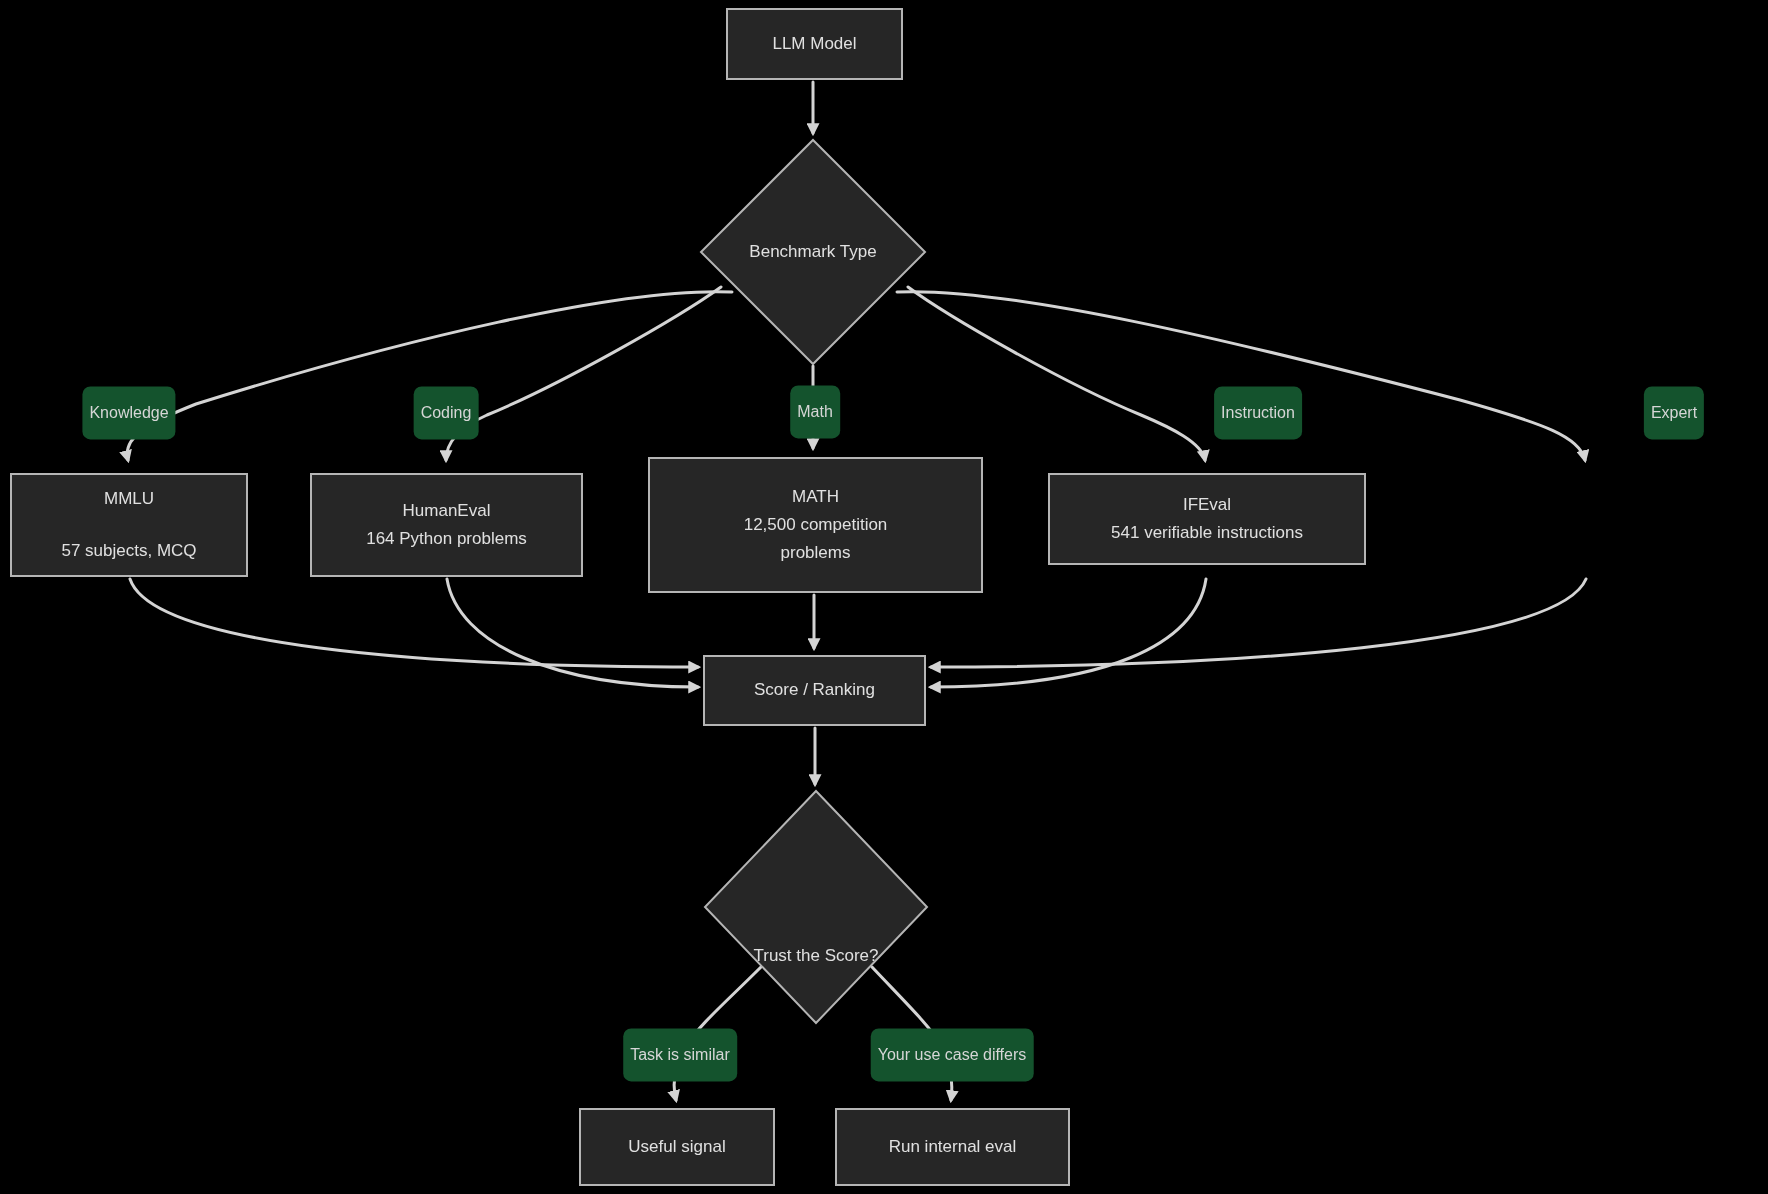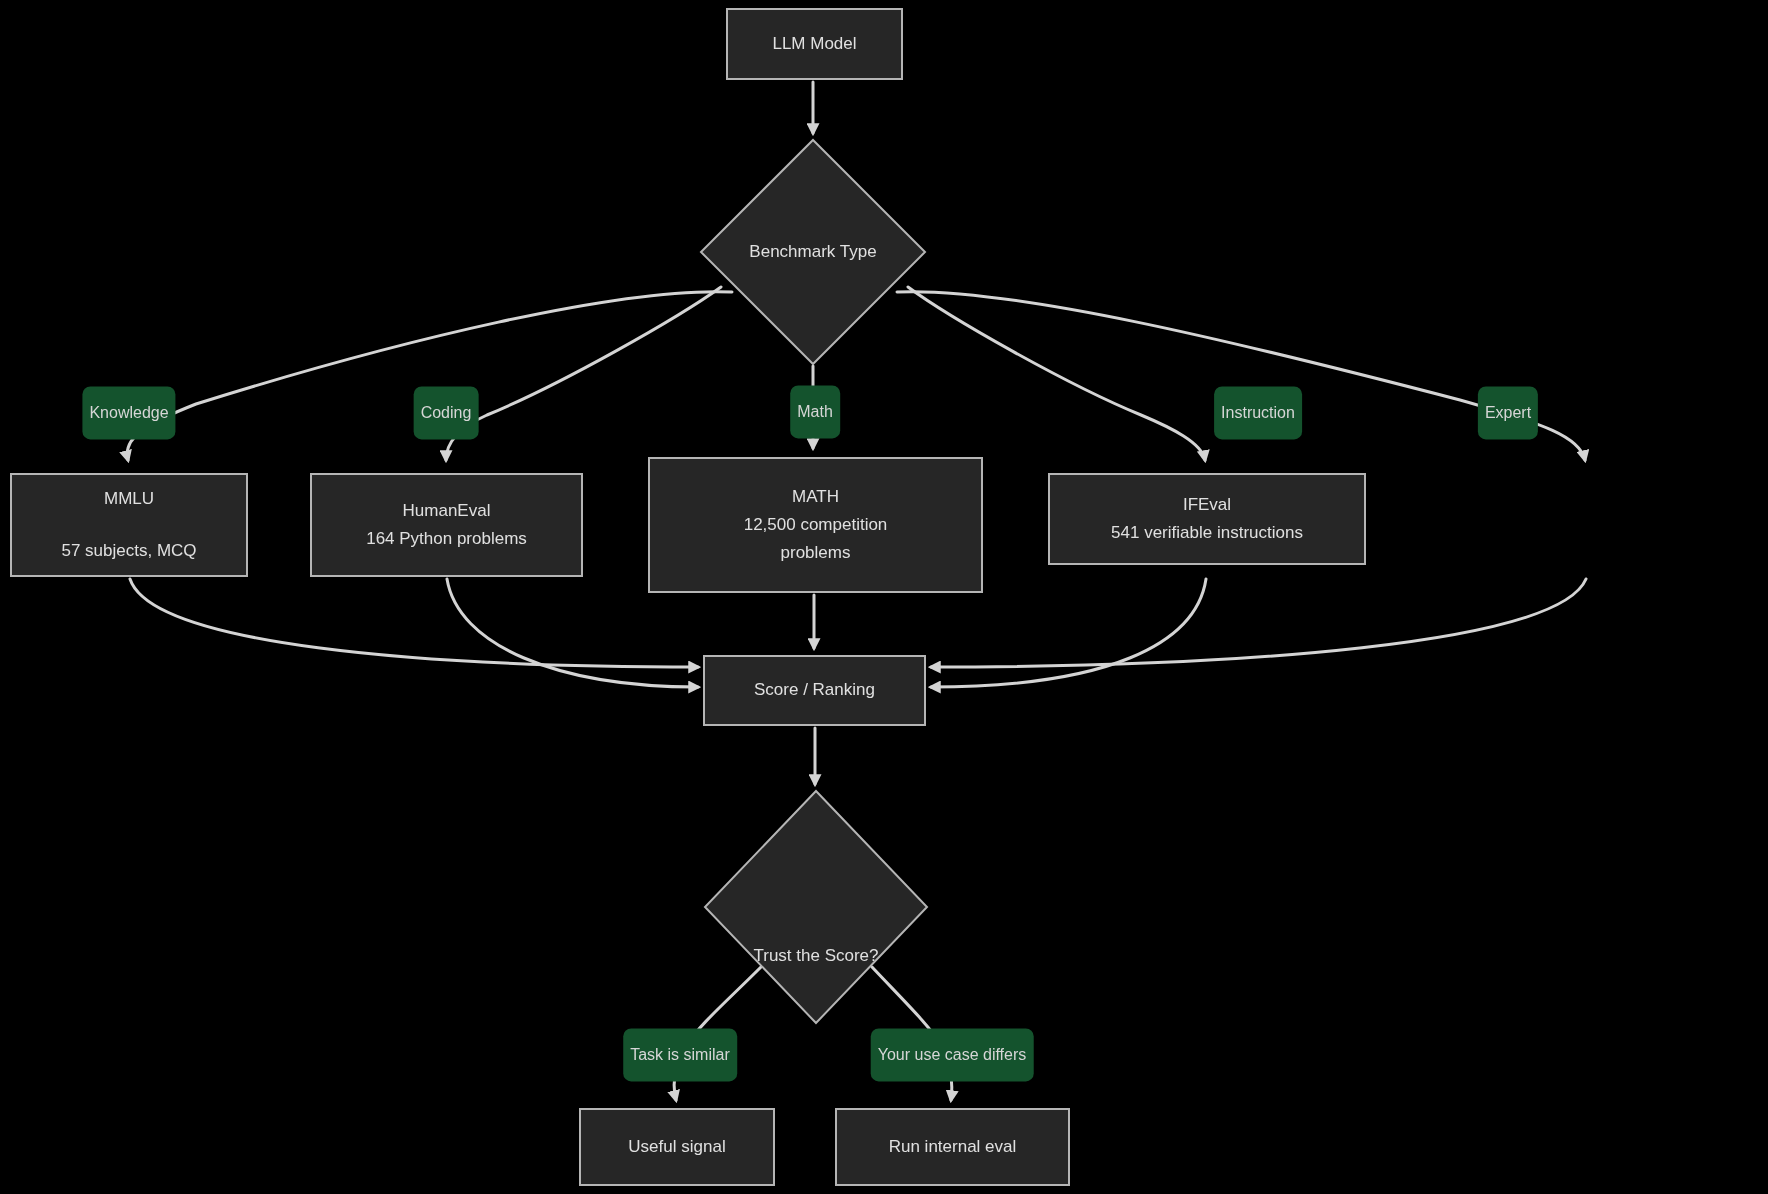--- a/index.html
+++ b/index.html
@@ -136,17 +136,17 @@
     <span>Run internal eval</span>
   </div>
 
   <div class="diamond-label" style="left:813px; top:252px;">Benchmark Type</div>
   <div class="diamond-label" style="left:816px; top:956px;">Trust the Score?</div>
 
   <div class="edge-label" style="left:129px; top:413px;">Knowledge</div>
   <div class="edge-label" style="left:446px; top:413px;">Coding</div>
   <div class="edge-label" style="left:815px; top:412px;">Math</div>
   <div class="edge-label" style="left:1258px; top:413px;">Instruction</div>
-  <div class="edge-label" style="left:1508px; top:413px;">Expert</div>
+  <div class="edge-label" style="left:1674px; top:413px;">Expert</div>
   <div class="edge-label" style="left:680px; top:1055px;">Task is similar</div>
   <div class="edge-label" style="left:952px; top:1055px;">Your use case differs</div>
 
 </div>
 
 </body></html>

